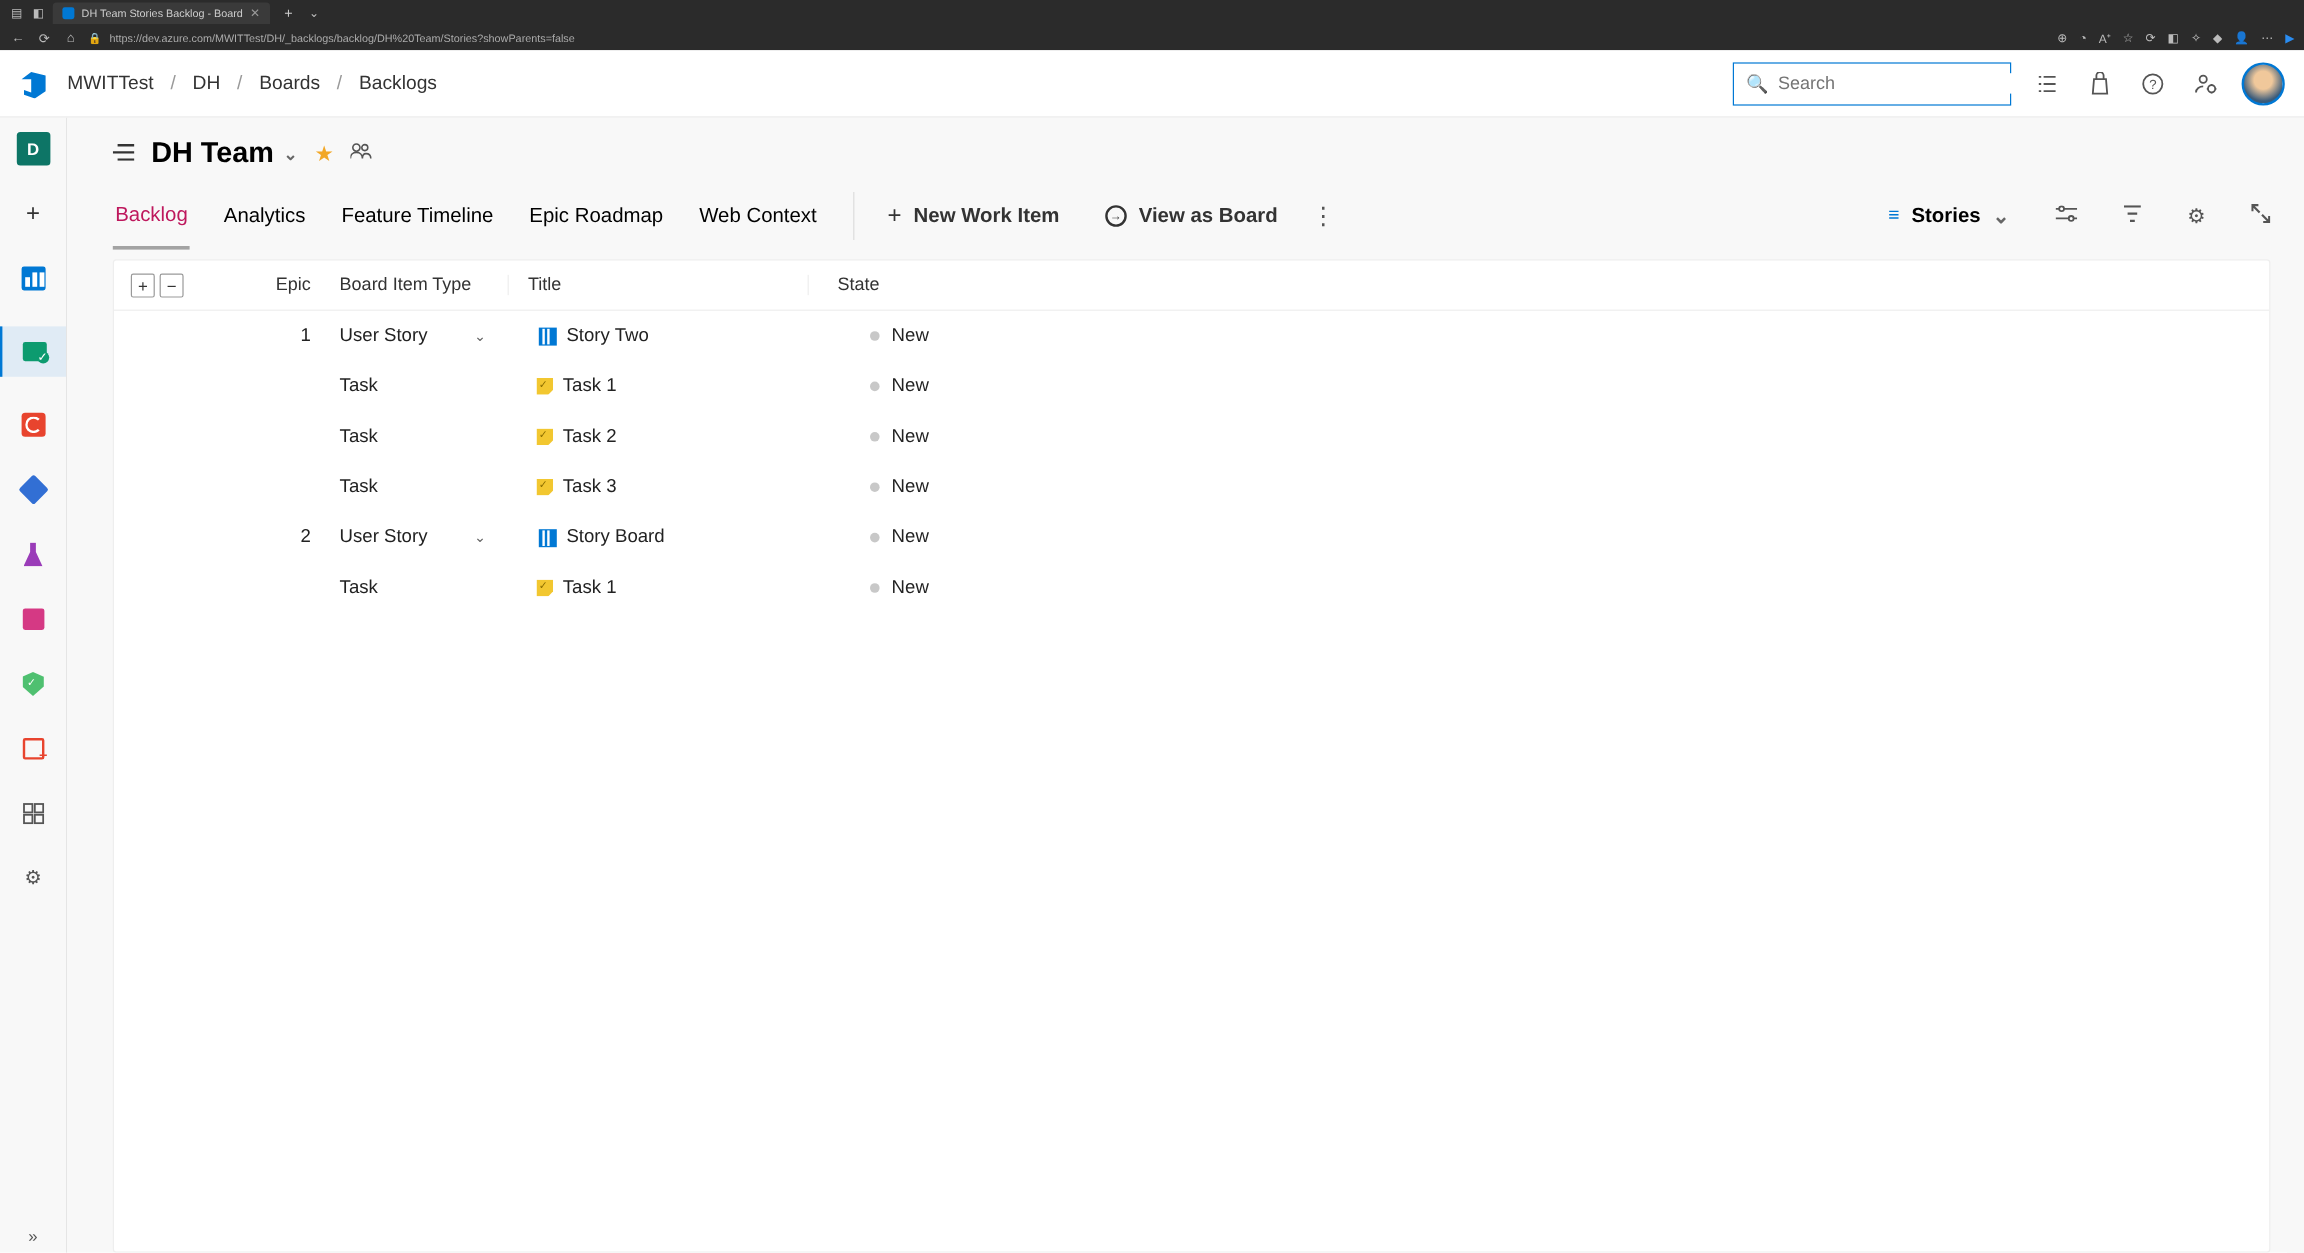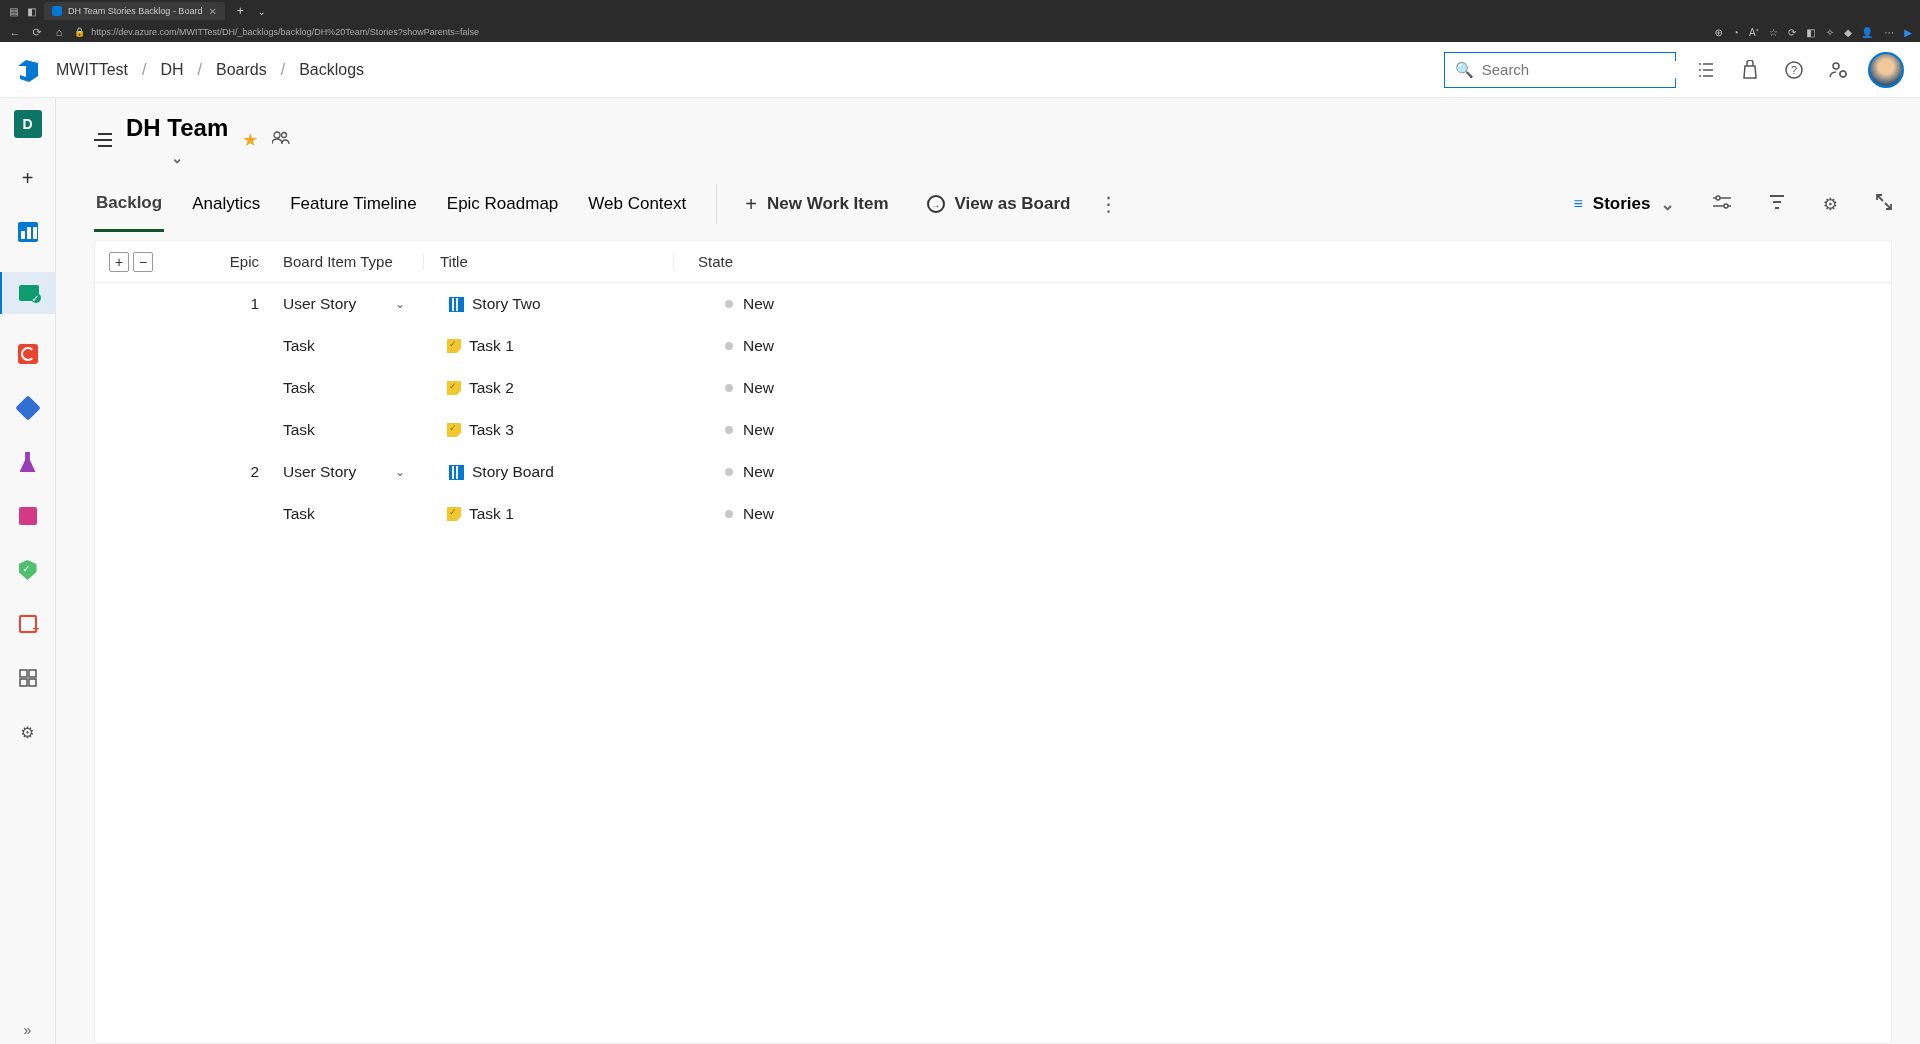--- a/index.html
+++ b/index.html
@@ -54,29 +54,29 @@
 .nav-cal { width: 18px; height: 18px; border: 2px solid #e8442e; border-radius: 2px; position:relative; }
 .nav-cal::after { content:'+'; position:absolute; color:#e8442e; font-size:12px; bottom:-5px; right:-5px; font-weight:bold; }
 .nav-grid { width: 18px; height: 18px; }
 .nav-gear { font-size: 16px; color: #555; }
 .nav-spacer { flex: 1; }
 .nav-expand { color: #555; font-size: 14px; }
 
 .main { flex: 1; display: flex; flex-direction: column; background: #f8f8f8; padding: 16px 28px 0 38px; overflow:auto;}
 .team-row { display: flex; align-items: center; gap: 14px; margin-bottom: 10px; padding-left: 0px;}
 .hamburger { font-size: 20px; color: #333; }
-.team-name { font-size: 24px; font-weight: 600; display: flex; align-items: center; gap: 8px; flex-direction: column; }
+.team-name { font-size: 24px; font-weight: 600; display: flex; align-items: center; gap: 8px; }
 .team-chevron { color: #666; font-size: 14px; }
 .star-btn { color: #f2a726; font-size: 18px; }
 .team-icon { color: #555; font-size: 16px; }
 
 .tabs-row { display: flex; align-items: center; border-bottom: none; height: 56px; }
 .tabs-left { display: flex; gap: 26px; align-items: center; height: 100%; }
 .tab-btn { font-size: 17px; color: #000000; padding: 0 2px; height: 100%; display: flex; align-items: center; }
-.tab-btn.active { font-weight: 700; color: #404040; border-bottom: 3px solid #14532d; }
+.tab-btn.active { font-weight: 400; color: #be185d; border-bottom: 3px solid #a3a3a3; }
 .tabs-sep { width: 1px; height: 40px; background: #ddd; margin: 0 28px; }
 .action-btn { display: flex; align-items: center; gap: 10px; font-size: 17px; font-weight: 600; color: #333; }
 .action-plus { font-size: 20px; font-weight: 400; }
 .action-circle { width: 18px; height: 18px; border: 2px solid #333; border-radius: 50%; display: flex; align-items: center; justify-content: center; font-size: 10px; }
 .kebab { font-size: 20px; color: #555; margin-left: 28px; }
 .tabs-spacer { flex: 1; }
 .right-controls { display: flex; align-items: center; gap: 38px; }
 .stories-dd { display: flex; align-items: center; gap: 10px; font-size: 17px; font-weight: 600; }
 .list-ic { color: #0078d4; font-size: 16px; }
 .ctl-ic { color: #555; font-size: 17px; }

